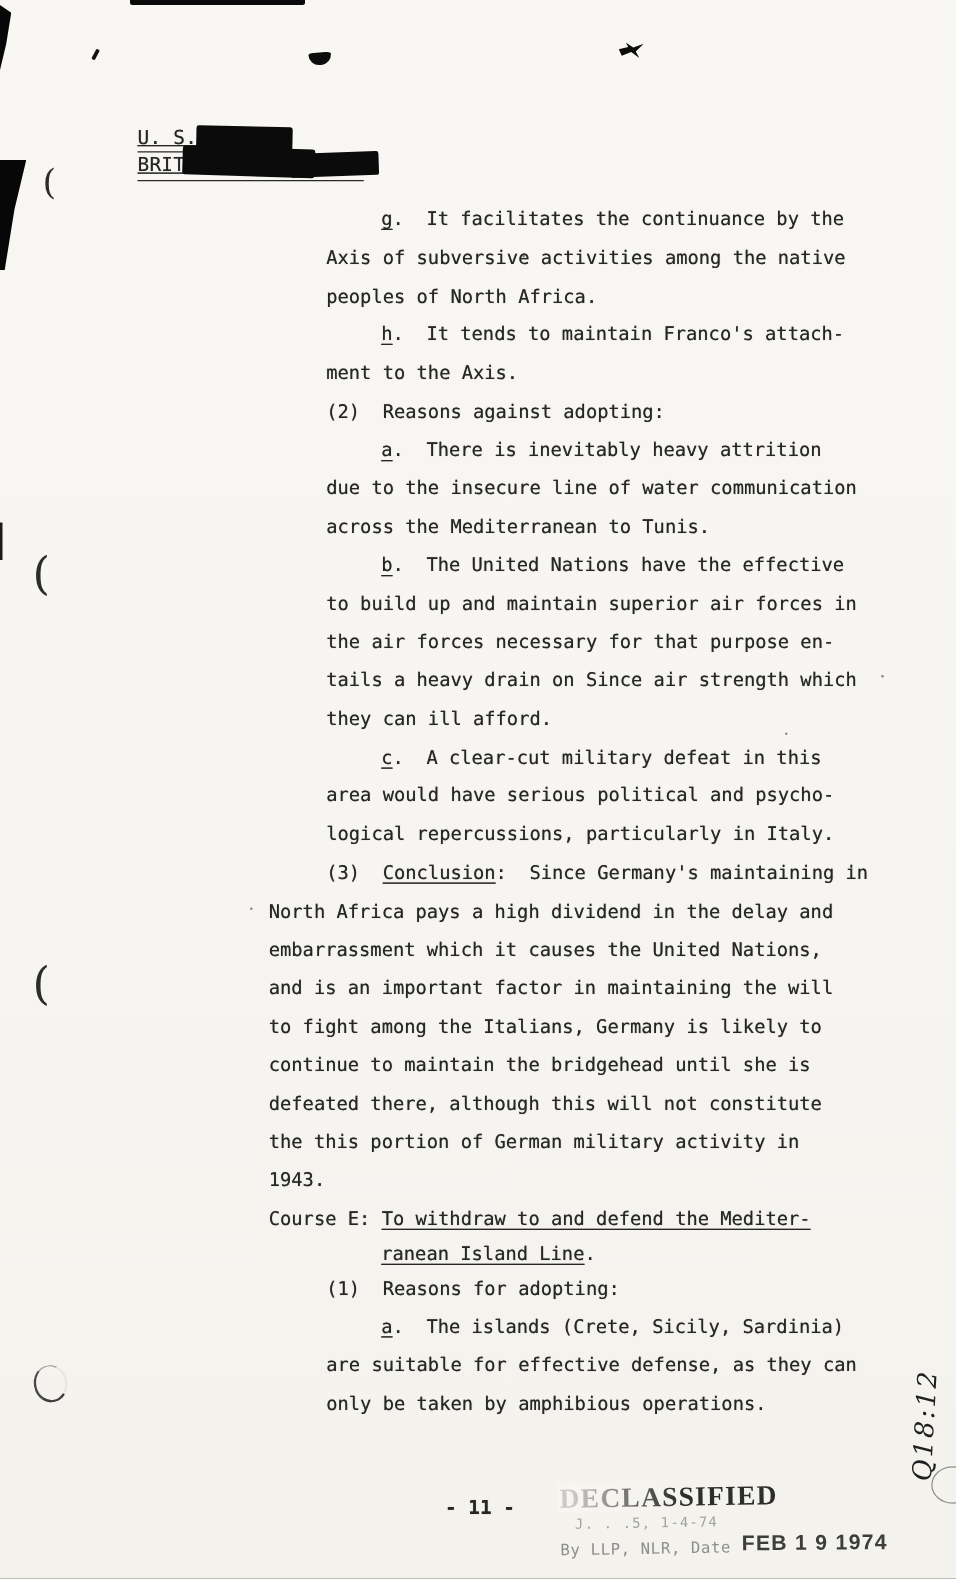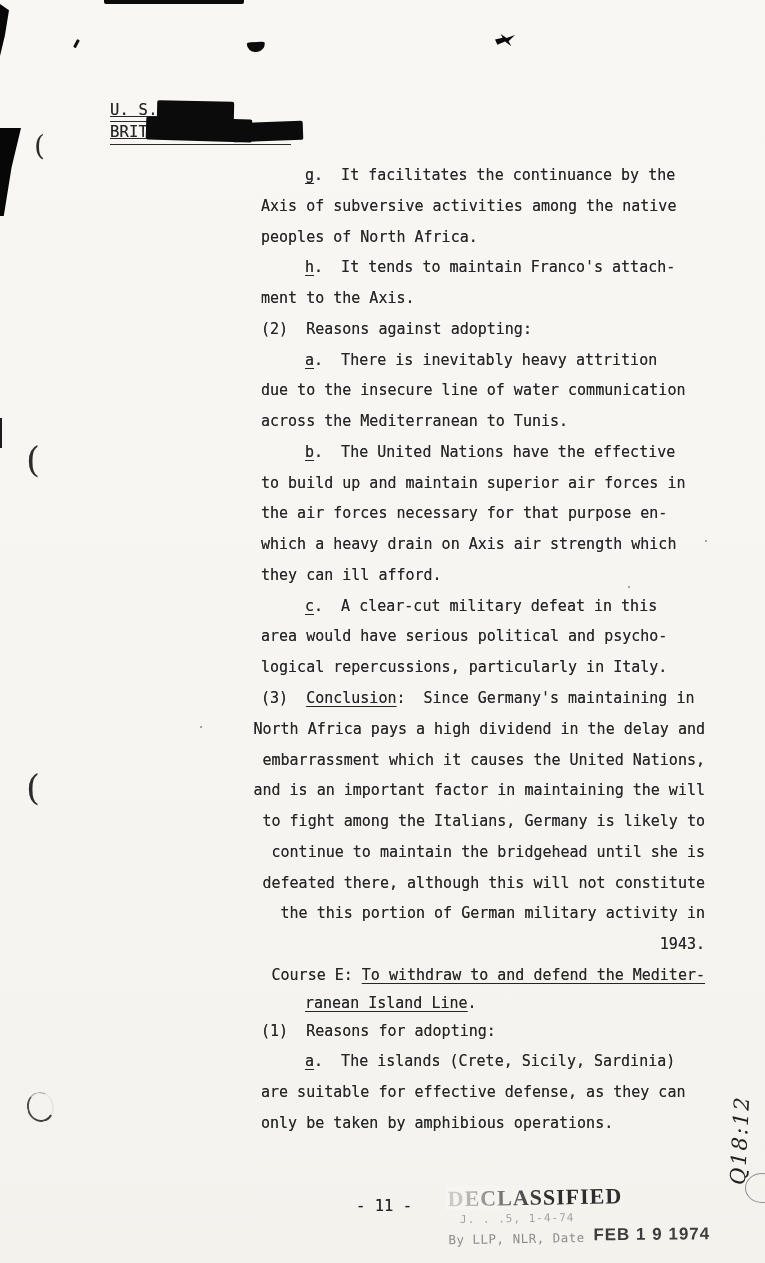--- a/index.html
+++ b/index.html
@@ -31,26 +31,26 @@
   .hdr-ul1{position:absolute;left:0;top:21px;width:124px;border-bottom:1.6px solid #2a2a2a;}
   .hdr-ul2{position:absolute;left:0;top:44px;width:181px;border-bottom:1.6px solid #2a2a2a;}
   .redact{position:absolute;background:#0b0b0b;}
   .redact1{left:157px;top:101px;width:77px;height:23px;transform:rotate(1.2deg);border-radius:2px;}
   .redact2a{left:146px;top:118px;width:106px;height:23px;transform:rotate(1.8deg);border-radius:2px;}
   .redact2b{left:232px;top:122px;width:71px;height:19px;transform:rotate(-2deg);border-radius:2px;}
   
   .body{position:absolute;left:215px;top:160px;width:490px;font-size:15px;}
   .line{height:30.78px;line-height:30.78px;white-space:pre;}
   .line.tight{height:25px;line-height:25px;}
-  .i0{padding-left:0;text-align:right;}
+  .i0{padding-left:0;}
   .i1{padding-left:46px;}
   .i2{padding-left:90px;}
   .u{text-decoration:underline;text-underline-offset:3px;text-decoration-thickness:1.4px;}
   
-  .page-num{position:absolute;left:356px;top:1197px;font-size:15.5px;white-space:pre;}
+  .page-num{position:absolute;left:356px;top:1197px;font-size:15.5px;white-space:pre;font-weight:bold;}
   .stamp{position:absolute;left:448px;top:1186px;transform:rotate(-1deg);}
   .stamp-title{position:relative;font-family:"Liberation Serif",serif;font-weight:bold;font-size:22px;letter-spacing:1px;color:#2d2d2d;line-height:1;}
   .stamp-fade{position:absolute;left:-2px;top:-2px;width:160px;height:24px;
     background:linear-gradient(90deg,rgba(247,246,242,.78) 8%,rgba(247,246,242,.25) 42%,rgba(247,246,242,0) 62%);}
   .stamp-l2{margin:3px 0 0 12px;font-size:11px;color:#a2a2a2;letter-spacing:1px;white-space:pre;}
   .stamp-l3{margin-top:3px;font-size:12.5px;color:#8d8d8d;letter-spacing:.5px;white-space:pre;}
   .date-stamp{display:inline-block;margin-left:9px;font-family:"Liberation Sans",sans-serif;font-weight:bold;font-size:17px;color:#3d3d3d;letter-spacing:1px;transform:translateY(-1px) rotate(.5deg);white-space:pre;}
   
   .margin-note{position:absolute;left:690px;top:1128px;width:100px;height:24px;
     transform:rotate(-87deg);transform-origin:center;
@@ -95,21 +95,21 @@
       <div class="line i1"><span>peoples of North Africa.</span></div>
       <div class="line i2"><span class="u">h</span><span>.  It tends to maintain Franco's attach-</span></div>
       <div class="line i1"><span>ment to the Axis.</span></div>
       <div class="line i1"><span>(2)  Reasons against adopting:</span></div>
       <div class="line i2"><span class="u">a</span><span>.  There is inevitably heavy attrition</span></div>
       <div class="line i1"><span>due to the insecure line of water communication</span></div>
       <div class="line i1"><span>across the Mediterranean to Tunis.</span></div>
       <div class="line i2"><span class="u">b</span><span>.  The United Nations have the effective</span></div>
       <div class="line i1"><span>to build up and maintain superior air forces in</span></div>
       <div class="line i1"><span>the air forces necessary for that purpose en-</span></div>
-      <div class="line i1"><span>which a heavy drain on Axis air strength which</span></div>
+      <div class="line i1"><span>tails a heavy drain on Since air strength which</span></div>
       <div class="line i1"><span>they can ill afford.</span></div>
       <div class="line i2"><span class="u">c</span><span>.  A clear-cut military defeat in this</span></div>
       <div class="line i1"><span>area would have serious political and psycho-</span></div>
       <div class="line i1"><span>logical repercussions, particularly in Italy.</span></div>
       <div class="line i1"><span>(3)  </span><span class="u">Conclusion</span><span>:  Since Germany's maintaining in</span></div>
       <div class="line i0"><span>North Africa pays a high dividend in the delay and</span></div>
       <div class="line i0"><span>embarrassment which it causes the United Nations,</span></div>
       <div class="line i0"><span>and is an important factor in maintaining the will</span></div>
       <div class="line i0"><span>to fight among the Italians, Germany is likely to</span></div>
       <div class="line i0"><span>continue to maintain the bridgehead until she is</span></div>

